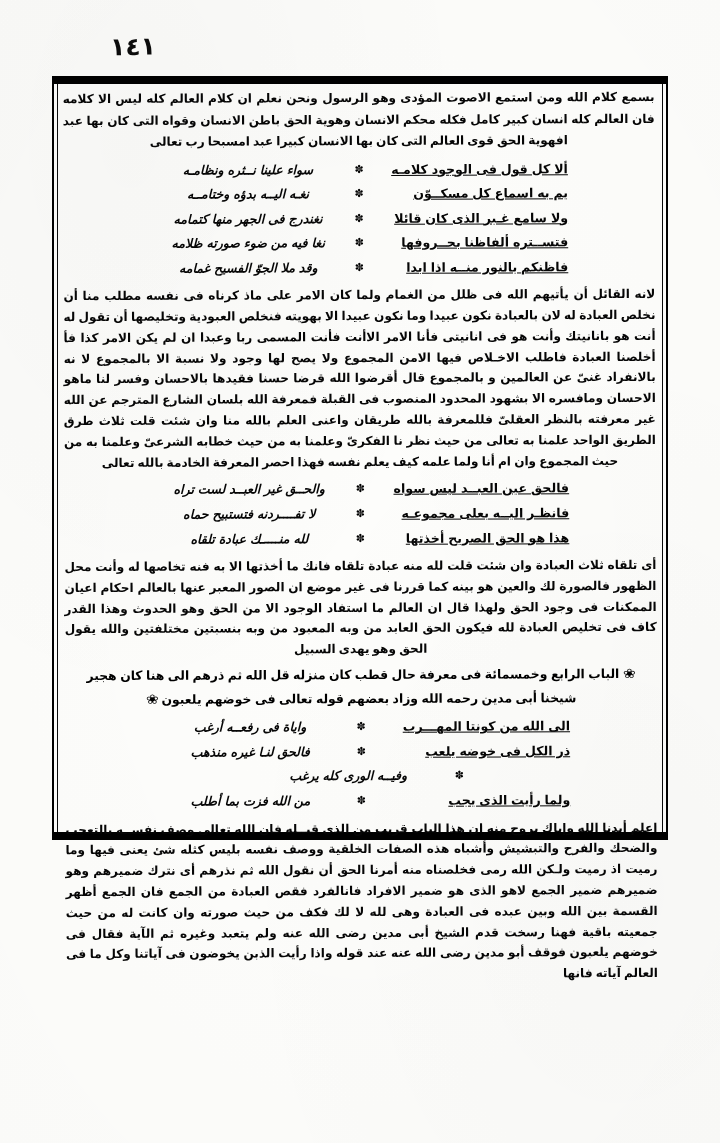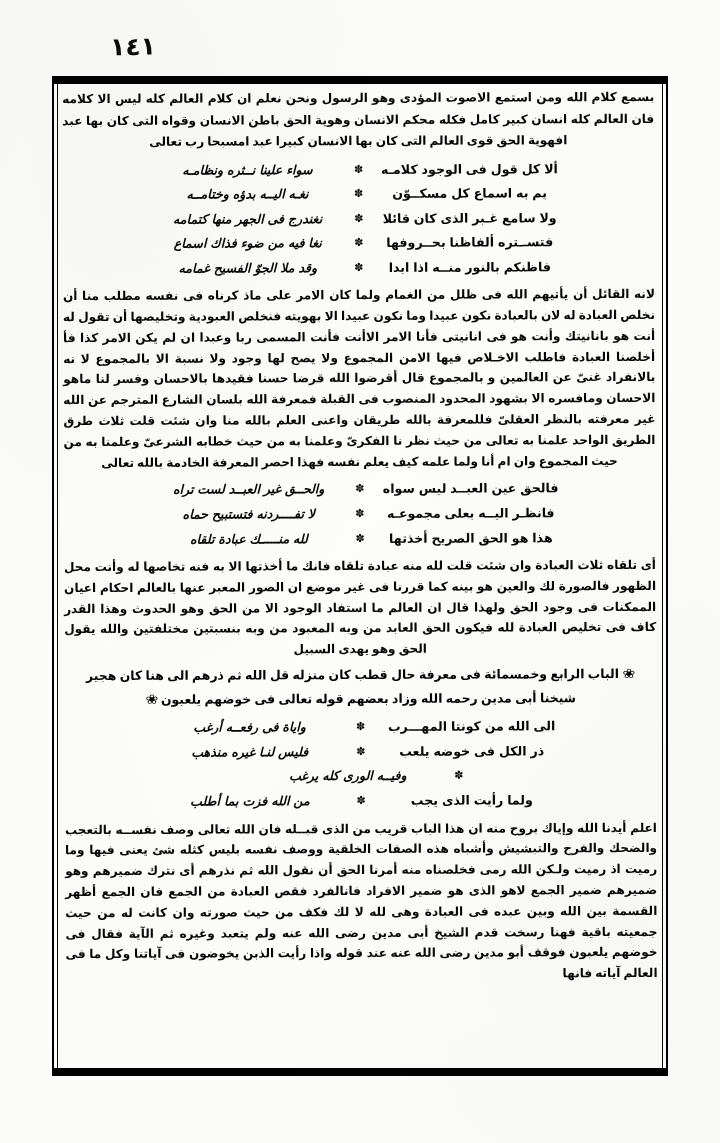--- a/index.html
+++ b/index.html
@@ -49,21 +49,21 @@
     line-height: 1;
     transform: rotate(-1.1deg);
   }
 
   
   .text-frame {
     position: absolute;
     top: 76px;
     left: 52px;
     width: 616px;
-    height: 1000px;
+    height: 764px;
     border: 2px solid #000000;
     box-sizing: border-box;
     background: transparent;
   }
   .text-frame::before {
     
     content: "";
     position: absolute;
     top: 3px; left: 3px; right: 3px; bottom: 3px;
     border: 1px solid #0a0a0a;
@@ -159,21 +159,21 @@
     word-spacing: -0.5px;
     font-weight: 600;
     color: #060606;
     white-space: nowrap;
   }
   .hemistich {
     display: inline-block;
     min-width: 196px;
   }
   .hemistich.first {
-    text-align: center;
+    text-decoration: underline;
   }
   .hemistich.second {
     text-align: center;
     font-style: italic;
   }
   .verse-separator {
     display: inline-block;
     width: 26px;
     text-align: center;
     font-size: 11px;
@@ -220,21 +220,21 @@
 
         <div class="poem-line">
           <span class="hemistich first">ولا سامع غـبر الذى كان قائلا</span>
           <span class="verse-separator">✽</span>
           <span class="hemistich second">نغندرج فى الجهر منها كتمامه</span>
         </div>
 
         <div class="poem-line">
           <span class="hemistich first">فتســتره ألفاظنا بحــروفها</span>
           <span class="verse-separator">✽</span>
-          <span class="hemistich second">نغا فيه من ضوء فذاك اسماع</span>
+          <span class="hemistich second">نغا فيه من ضوء صورته ظلامه</span>
         </div>
 
         <div class="poem-line">
           <span class="hemistich first">فاظنكم بالنور منــه اذا ابدا</span>
           <span class="verse-separator">✽</span>
           <span class="hemistich second">وقد ملا الجوّ الفسيح غمامه</span>
         </div>
 
       </div>
 
@@ -276,21 +276,21 @@
 
         <div class="poem-line">
           <span class="hemistich first">الى الله من كونتا المهـــرب</span>
           <span class="verse-separator">✽</span>
           <span class="hemistich second">واياة فى رفعــه أرغب</span>
         </div>
 
         <div class="poem-line">
           <span class="hemistich first">ذر الكل فى خوضه يلعب</span>
           <span class="verse-separator">✽</span>
-          <span class="hemistich second">فليس لنـا غيره منذهب</span>
+          <span class="hemistich second">فالحق لنـا غيره منذهب</span>
         </div>
 
         <div class="poem-line">
           <span class="verse-separator">✽</span>
           <span class="hemistich second">وفيــه الورى كله يرغب</span>
         </div>
 
         <div class="poem-line">
           <span class="hemistich first">ولما رأيت الذى يجب</span>
           <span class="verse-separator">✽</span>

